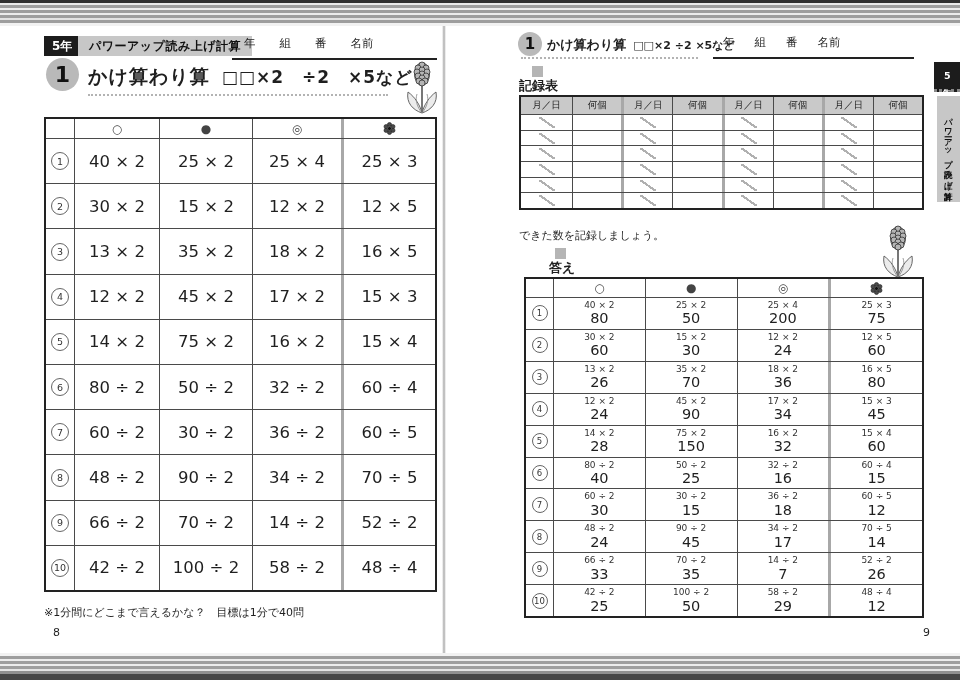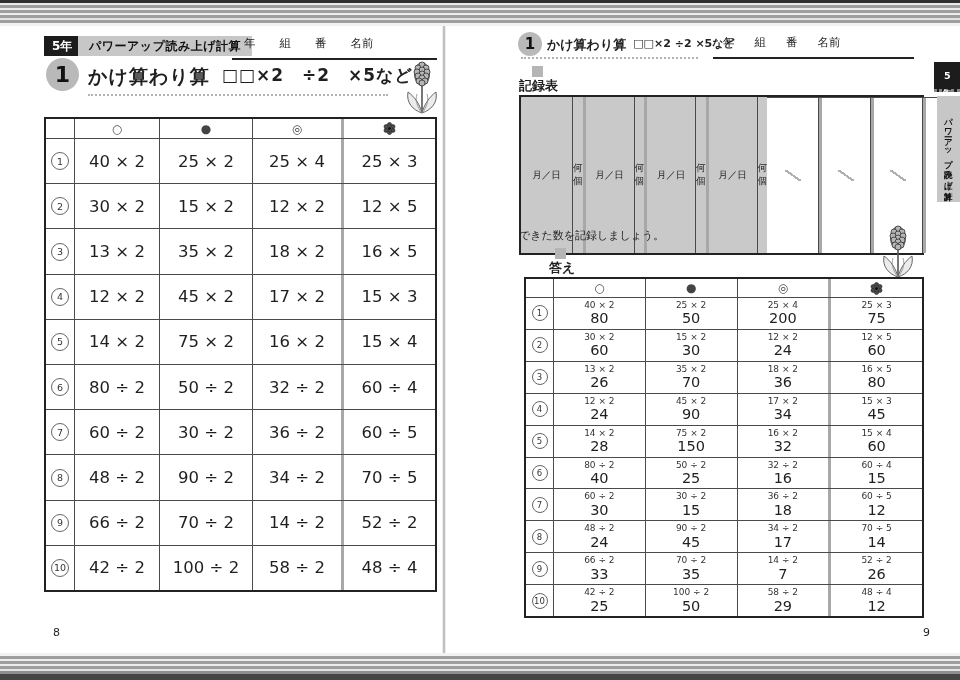--- a/index.html
+++ b/index.html
@@ -33,21 +33,21 @@
   .name-fields{position:absolute;display:flex;align-items:flex-end;box-sizing:border-box;
     border-bottom:2px solid #222;font-size:11.5px;}
   .name-left{left:232px;top:10px;width:205px;height:24px;gap:24px;padding:0 0 7px 12px;}
   .name-right{left:267px;top:9px;width:201px;height:24px;gap:20px;padding:0 0 7px 10px;}
 
   
   .lesson-circle{position:absolute;border-radius:50%;background:#b9b9b9;color:#111;
     display:flex;align-items:center;justify-content:center;font-weight:bold;}
   .circle-big{left:46px;top:32px;width:33px;height:33px;font-size:22px;}
   .circle-small{left:72px;top:6px;width:24px;height:24px;font-size:15px;}
-  .title-row{position:absolute;display:flex;align-items:flex-start;white-space:nowrap;}
+  .title-row{position:absolute;display:flex;align-items:center;white-space:nowrap;}
   .title-left{left:88px;top:38px;}
   .title-left .t{font-size:19px;font-weight:bold;letter-spacing:1px;}
   .title-left .v{font-size:17px;font-weight:bold;margin-left:12px;letter-spacing:1px;}
   .title-right{left:101px;top:10px;}
   .title-right .t{font-size:13px;font-weight:bold;}
   .title-right .v{font-size:11px;font-weight:bold;margin-left:7px;}
   .dotted{position:absolute;border-bottom:2px dotted #b3b3b3;}
   .dotted-left{left:88px;top:68px;width:300px;}
   .dotted-right{left:75px;top:31px;width:177px;}
   .instruction{position:absolute;left:44px;top:74px;font-size:11px;}
@@ -78,22 +78,22 @@
   .pn-right{left:477px;top:600px;}
 
   
   .sect{position:absolute;font-size:13px;font-weight:bold;display:flex;align-items:center;flex-direction:column;}
   .sq{display:inline-block;width:11px;height:11px;background:#b5b5b5;margin-right:3px;}
   .sect-record{left:73px;top:40px;}
   .sect-answers{left:73px;top:222px;margin-left:30px;}
   .record-note{position:absolute;left:73px;top:202px;font-size:11px;}
 
   
-  .rtable{position:absolute;left:73px;top:69px;width:405px;height:160px;
-    border:2px solid #222;box-sizing:border-box;display:flex;flex-direction:row;}
+  .rtable{position:absolute;left:73px;top:69px;width:405px;height:115px;
+    border:2px solid #222;box-sizing:border-box;display:flex;flex-direction:column;}
   .rtable .row{display:flex;flex:1;border-top:1px solid #4a4a4a;}
   .rtable .hrow{flex:0 0 17px;border-top:none;background:#c9c9c9;}
   .rtable .cell{font-size:9.5px;}
   .rc-date{flex:0 0 51px;} .rc-count{flex:1;}
   .pair-start{border-left:3px solid #a8a8a8;}
   .rtable .row .cell:first-child{border-left:none;}
   .slash{width:16px;height:11px;
     background:linear-gradient(to top right,transparent 44%,#b0b0b0 44%,#b0b0b0 56%,transparent 56%);}
 
   
@@ -349,20 +349,21 @@
             </div>
             <div class="cell c-c">
               <span class="prob">58 ÷ 2</span>
             </div>
             <div class="cell c-d">
               <span class="prob">48 ÷ 4</span>
             </div>
           </div>
         </div>
 
+      <div class="footnote">※1分間にどこまで言えるかな？　目標は1分で40問</div>
       <div class="pagenum pn-left">8</div>
     </div>
 
     <div class="fold"></div>
 
     <div class="page page-right">
       <div class="lesson-circle circle-small">1</div>
       <div class="title-row title-right">
         <span class="t">かけ算わり算</span>
         <span class="v">□□×2 ÷2 ×5など</span>

